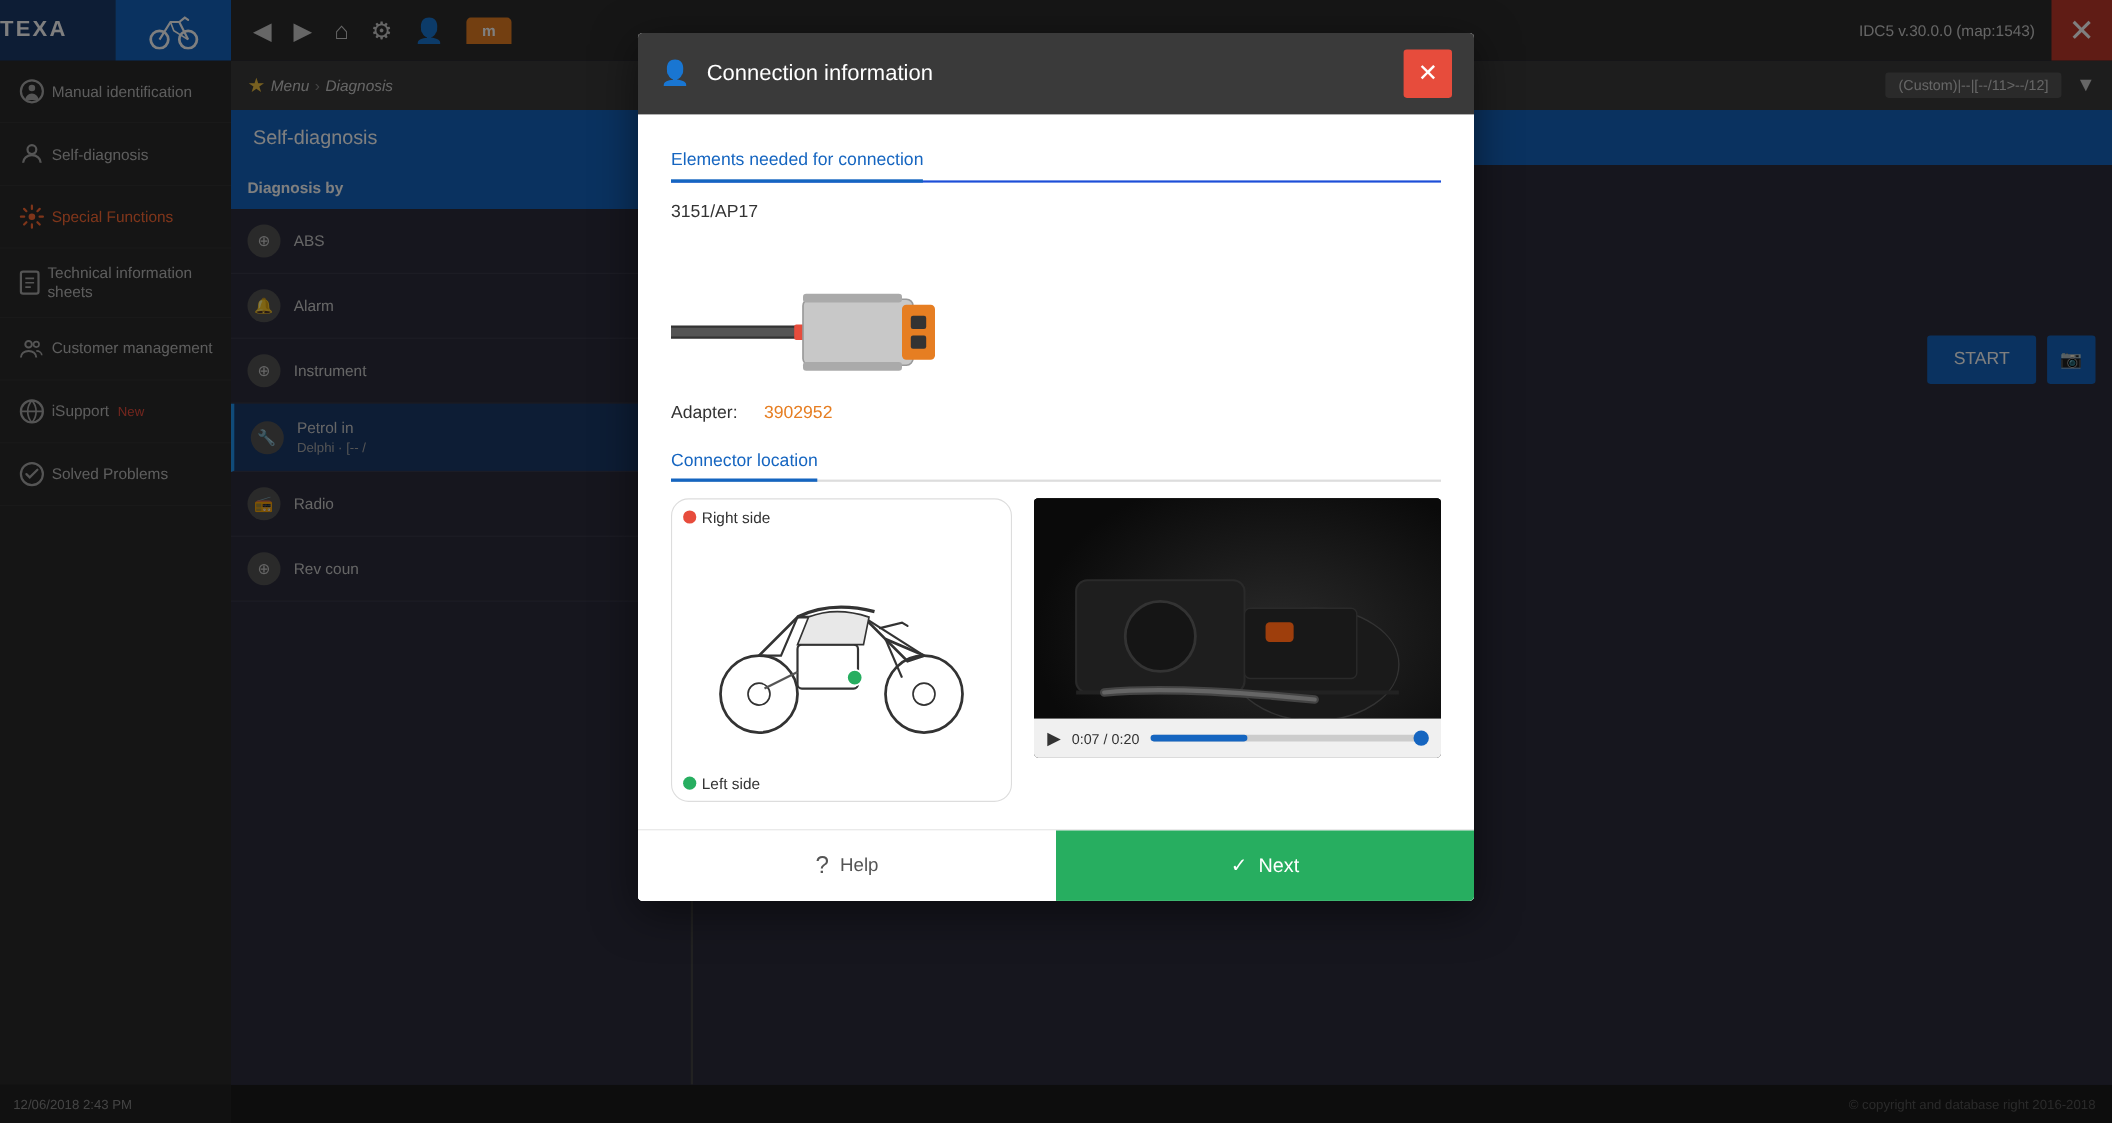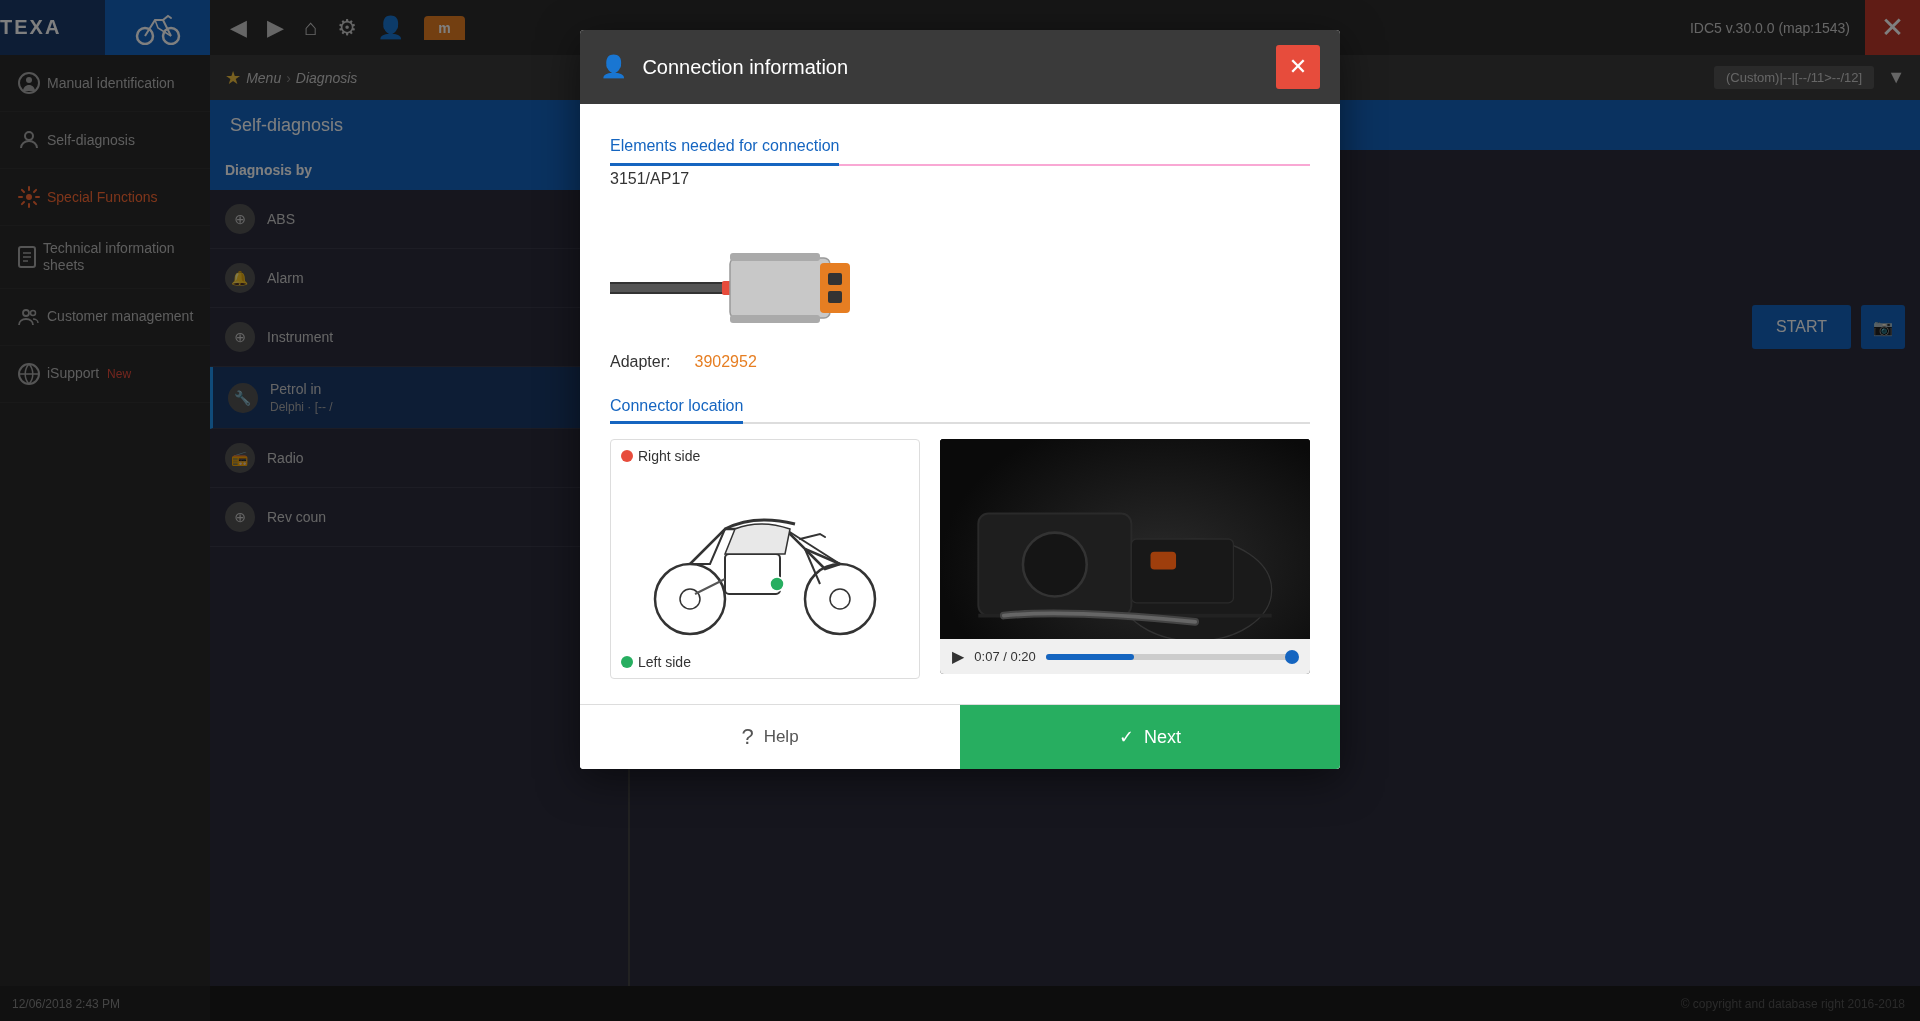--- a/index.html
+++ b/index.html
@@ -130,21 +130,21 @@
     .modal-user-icon { color: #ccc; font-size: 22px; }
     .modal-title { color: white; font-size: 20px; font-weight: 500; flex: 1; }
     .modal-close {
       width: 44px; height: 44px; background: #e74c3c; border: none; border-radius: 3px;
       color: white; font-size: 22px; cursor: pointer; display: flex; align-items: center; justify-content: center;
     }
     .modal-body {
       flex: 1; overflow-y: auto; padding: 25px 30px;
     }
     .modal-tab-row {
-      display: flex; border-bottom: 2px solid #f9a8d4; margin-bottom: 4px;
+      display: flex; border-bottom: 2px solid #1d4ed8; margin-bottom: 18px;
     }
     .modal-tab {
       padding: 8px 0; margin-right: 30px; font-size: 16px; cursor: pointer;
       color: #888; border-bottom: 3px solid transparent; margin-bottom: -2px;
     }
     .modal-tab.active { color: #1565c0; border-bottom: 3px solid #1565c0; }
     .part-number { color: #333; font-size: 16px; margin-bottom: 15px; }
     .adapter-row { display: flex; align-items: center; gap: 24px; margin-bottom: 20px; }
     .adapter-label { color: #333; font-size: 16px; font-weight: 500; }
     .adapter-num { color: #e67e22; font-size: 16px; font-weight: 500; }
@@ -155,21 +155,21 @@
       padding: 6px 0; margin-right: 25px; font-size: 16px; cursor: pointer;
       color: #888; border-bottom: 3px solid transparent; margin-bottom: -2px;
     }
     .cl-tab.active { color: #1565c0; border-bottom: 3px solid #1565c0; }
 
     
     .location-row {
       display: flex; gap: 20px; align-items: flex-start;
     }
     .bike-diagram {
-      width: 310px; height: 240px; background: white; border: 1px solid #ddd; border-radius: 4px;
+      width: 310px; height: 276px; background: white; border: 1px solid #ddd; border-radius: 16px;
       position: relative; display: flex; align-items: center; justify-content: center; overflow: hidden;
     }
     .side-label {
       position: absolute; display: flex; align-items: center; gap: 5px; font-size: 14px; color: #333;
     }
     .side-label.top { top: 8px; left: 10px; }
     .side-label.bottom { bottom: 8px; left: 10px; }
     .dot-red { width: 12px; height: 12px; background: #e74c3c; border-radius: 50%; display: inline-block; }
     .dot-green { width: 12px; height: 12px; background: #27ae60; border-radius: 50%; display: inline-block; }
     .bike-svg { width: 280px; }
@@ -316,20 +316,29 @@
     <div class="si-icon">
       <svg width="24" height="24" viewBox="0 0 24 24">
           <circle cx="12" cy="12" r="10" fill="none" stroke="#aaa" stroke-width="2"></circle>
           <path d="M2 12h20M12 2a15 15 0 0 1 0 20M12 2a15 15 0 0 0 0 20" fill="none" stroke="#aaa" stroke-width="1.5"></path>
         </svg>
     </div>
     <span class="si-label">
       <span>iSupport</span>
       <span class="new-badge">New</span>
     </span>
+  </div>
+  <div class="sidebar-item">
+    <div class="si-icon">
+      <svg width="24" height="24" viewBox="0 0 24 24">
+          <circle cx="12" cy="12" r="10" fill="none" stroke="#aaa" stroke-width="2"></circle>
+          <path d="M7 12l3 3 7-7" stroke="#aaa" stroke-width="2" fill="none" stroke-linecap="round"></path>
+        </svg>
+    </div>
+    <span class="si-label">Solved Problems</span>
   </div>
 </div>
 
 <div class="date-footer">
   <span>12/06/2018 2:43 PM</span>
 </div>
 
 <div class="copyright-footer">
   <span>© copyright and database right 2016-2018</span>
 </div>

